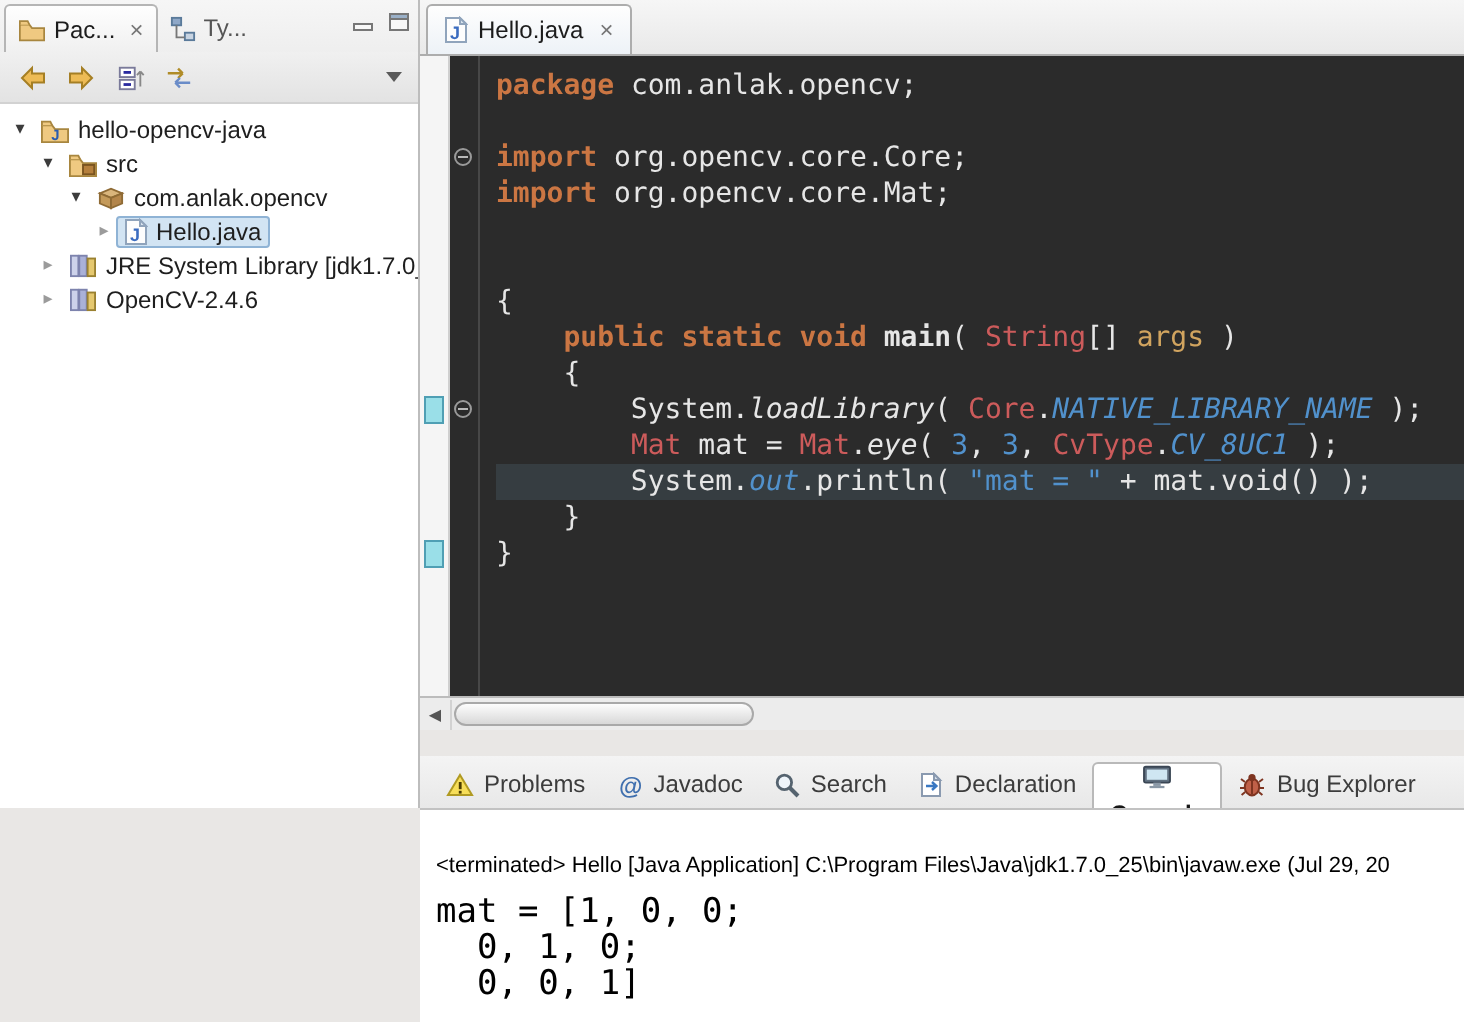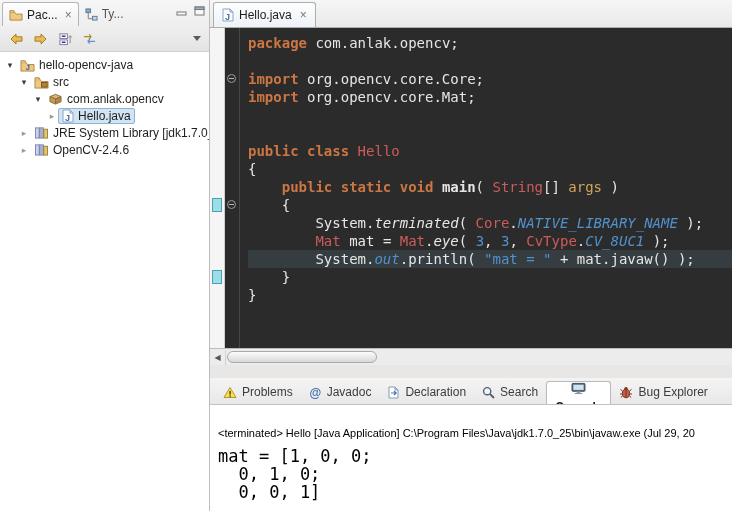--- a/index.html
+++ b/index.html
@@ -7,21 +7,21 @@
   .app {
     position: relative; width: 732px; height: 511px;
     background: #e9e7e5; overflow: hidden;
     font-family: "Liberation Sans", sans-serif; font-size: 12px; color:#333;
   }
   .icon { display:inline-flex; align-items:center; justify-content:center; flex:none; }
   .icon svg { display:block; }
   .close { color:#777; font-size:12px; margin-left:3px; line-height:1; }
 
   
-  .sidebar { position:absolute; left:0; top:0; width:210px; height:511px;
+  .sidebar { position:absolute; left:0; top:0; width:210px; height:404px;
              background:#fff; border-right:1px solid #bdbdbd; overflow:hidden; }
   .sidebar-header { position:absolute; top:0; left:0; right:0; height:52px;
              background:linear-gradient(#f6f6f6,#e7e7e7); }
   .view-tabs { display:flex; align-items:flex-end; height:26px; padding-left:2px; position:relative; }
   .view-tab { display:inline-flex; align-items:center; gap:4px; height:24px; padding:0 6px;
               color:#555; font-size:12px; }
   .view-tab.active { background:linear-gradient(#fefefe,#f0f0f0); border:1px solid #b5b5b5;
               border-bottom:none; border-radius:3px 3px 0 0; color:#1c1c1c; }
   .winbtns { position:absolute; right:4px; top:6px; display:flex; gap:7px; }
   .winbtn { display:inline-flex; }
@@ -265,27 +265,26 @@
           <div class="fold" style="top: 46px;"></div>
           <div class="fold" style="top: 172px;"></div>
         </div>
       <div class="code">
           <div class="code-line"><span class="tk-k">package</span><span class="tk-d"> com.anlak.opencv;</span></div>
           <div class="code-line"></div>
           <div class="code-line"><span class="tk-k">import</span><span class="tk-d"> org.opencv.core.Core;</span></div>
           <div class="code-line"><span class="tk-k">import</span><span class="tk-d"> org.opencv.core.Mat;</span></div>
           <div class="code-line"></div>
           <div class="code-line"></div>
-          <div class="code-line"><span class="tk-k">public class</span><span class="tk-d"> </span><span class="tk-t">Hello</span></div>
           <div class="code-line"><span class="tk-d">{</span></div>
           <div class="code-line"><span class="tk-d">    </span><span class="tk-k">public static void</span><span class="tk-d"> </span><span class="tk-m">main</span><span class="tk-d">( </span><span class="tk-t">String</span><span class="tk-d">[] </span><span class="tk-p">args</span><span class="tk-d"> )</span></div>
           <div class="code-line"><span class="tk-d">    {</span></div>
-          <div class="code-line"><span class="tk-d">        System.</span><span class="tk-mi">terminated</span><span class="tk-d">( </span><span class="tk-t">Core</span><span class="tk-d">.</span><span class="tk-fi">NATIVE_LIBRARY_NAME</span><span class="tk-d"> );</span></div>
+          <div class="code-line"><span class="tk-d">        System.</span><span class="tk-mi">loadLibrary</span><span class="tk-d">( </span><span class="tk-t">Core</span><span class="tk-d">.</span><span class="tk-fi">NATIVE_LIBRARY_NAME</span><span class="tk-d"> );</span></div>
           <div class="code-line"><span class="tk-d">        </span><span class="tk-t">Mat</span><span class="tk-d"> mat = </span><span class="tk-t">Mat</span><span class="tk-d">.</span><span class="tk-mi">eye</span><span class="tk-d">( </span><span class="tk-s">3</span><span class="tk-d">, </span><span class="tk-s">3</span><span class="tk-d">, </span><span class="tk-t">CvType</span><span class="tk-d">.</span><span class="tk-fi">CV_8UC1</span><span class="tk-d"> );</span></div>
-          <div class="code-line current"><span class="tk-d">        System.</span><span class="tk-fi">out</span><span class="tk-d">.println( </span><span class="tk-s">"mat = "</span><span class="tk-d"> + mat.javaw() );</span></div>
+          <div class="code-line current"><span class="tk-d">        System.</span><span class="tk-fi">out</span><span class="tk-d">.println( </span><span class="tk-s">"mat = "</span><span class="tk-d"> + mat.void() );</span></div>
           <div class="code-line"><span class="tk-d">    }</span></div>
           <div class="code-line"><span class="tk-d">}</span></div>
         </div>
     </div>
     <div class="hscroll">
       <div class="hscroll-btn">◀</div>
       <div class="hthumb"></div>
     </div>
   </div>
 
@@ -305,35 +304,35 @@
           <span class="icon">
             <svg width="13" height="13" viewBox="0 0 13 13">
               <text x="0.5" y="11" font-size="12" font-weight="bold" fill="#3f6fae">@</text>
             </svg>
           </span>
           <span>Javadoc</span>
         </div>
         <div class="console-tab">
           <span class="icon">
             <svg width="13" height="13" viewBox="0 0 13 13">
+              <circle cx="5.2" cy="5.2" r="3.6" fill="#eef4fa" stroke="#55636f" stroke-width="1.4"></circle>
+              <line x1="8" y1="8" x2="12" y2="12" stroke="#55636f" stroke-width="2"></line>
+            </svg>
+          </span>
+          <span>Search</span>
+        </div>
+        <div class="console-tab">
+          <span class="icon">
+            <svg width="13" height="13" viewBox="0 0 13 13">
               <path d="M2 1 h6 l3 3 v8 H2 Z" fill="#fff" stroke="#8a9ab0"></path>
               <path d="M8 1 l3 3 H8 Z" fill="#d8e2ec" stroke="#8a9ab0"></path>
               <path d="M4 7 h5 M7 5 l2.2 2 L7 9" stroke="#3a78c2" fill="none" stroke-width="1.2"></path>
             </svg>
           </span>
           <span>Declaration</span>
-        </div>
-        <div class="console-tab">
-          <span class="icon">
-            <svg width="13" height="13" viewBox="0 0 13 13">
-              <circle cx="5.2" cy="5.2" r="3.6" fill="#eef4fa" stroke="#55636f" stroke-width="1.4"></circle>
-              <line x1="8" y1="8" x2="12" y2="12" stroke="#55636f" stroke-width="2"></line>
-            </svg>
-          </span>
-          <span>Search</span>
         </div>
         <div class="console-tab active">
           <span class="icon">
             <svg width="15" height="13" viewBox="0 0 16 14">
               <rect x="1" y="1.5" width="14" height="8.5" rx="1" fill="#607080" stroke="#3a4654"></rect>
               <rect x="2.5" y="3" width="11" height="5.5" fill="#cfe6f2"></rect>
               <rect x="6" y="10" width="4" height="1.8" fill="#8a98a6"></rect>
               <rect x="4" y="11.8" width="8" height="1.2" fill="#8a98a6"></rect>
             </svg>
           </span>

